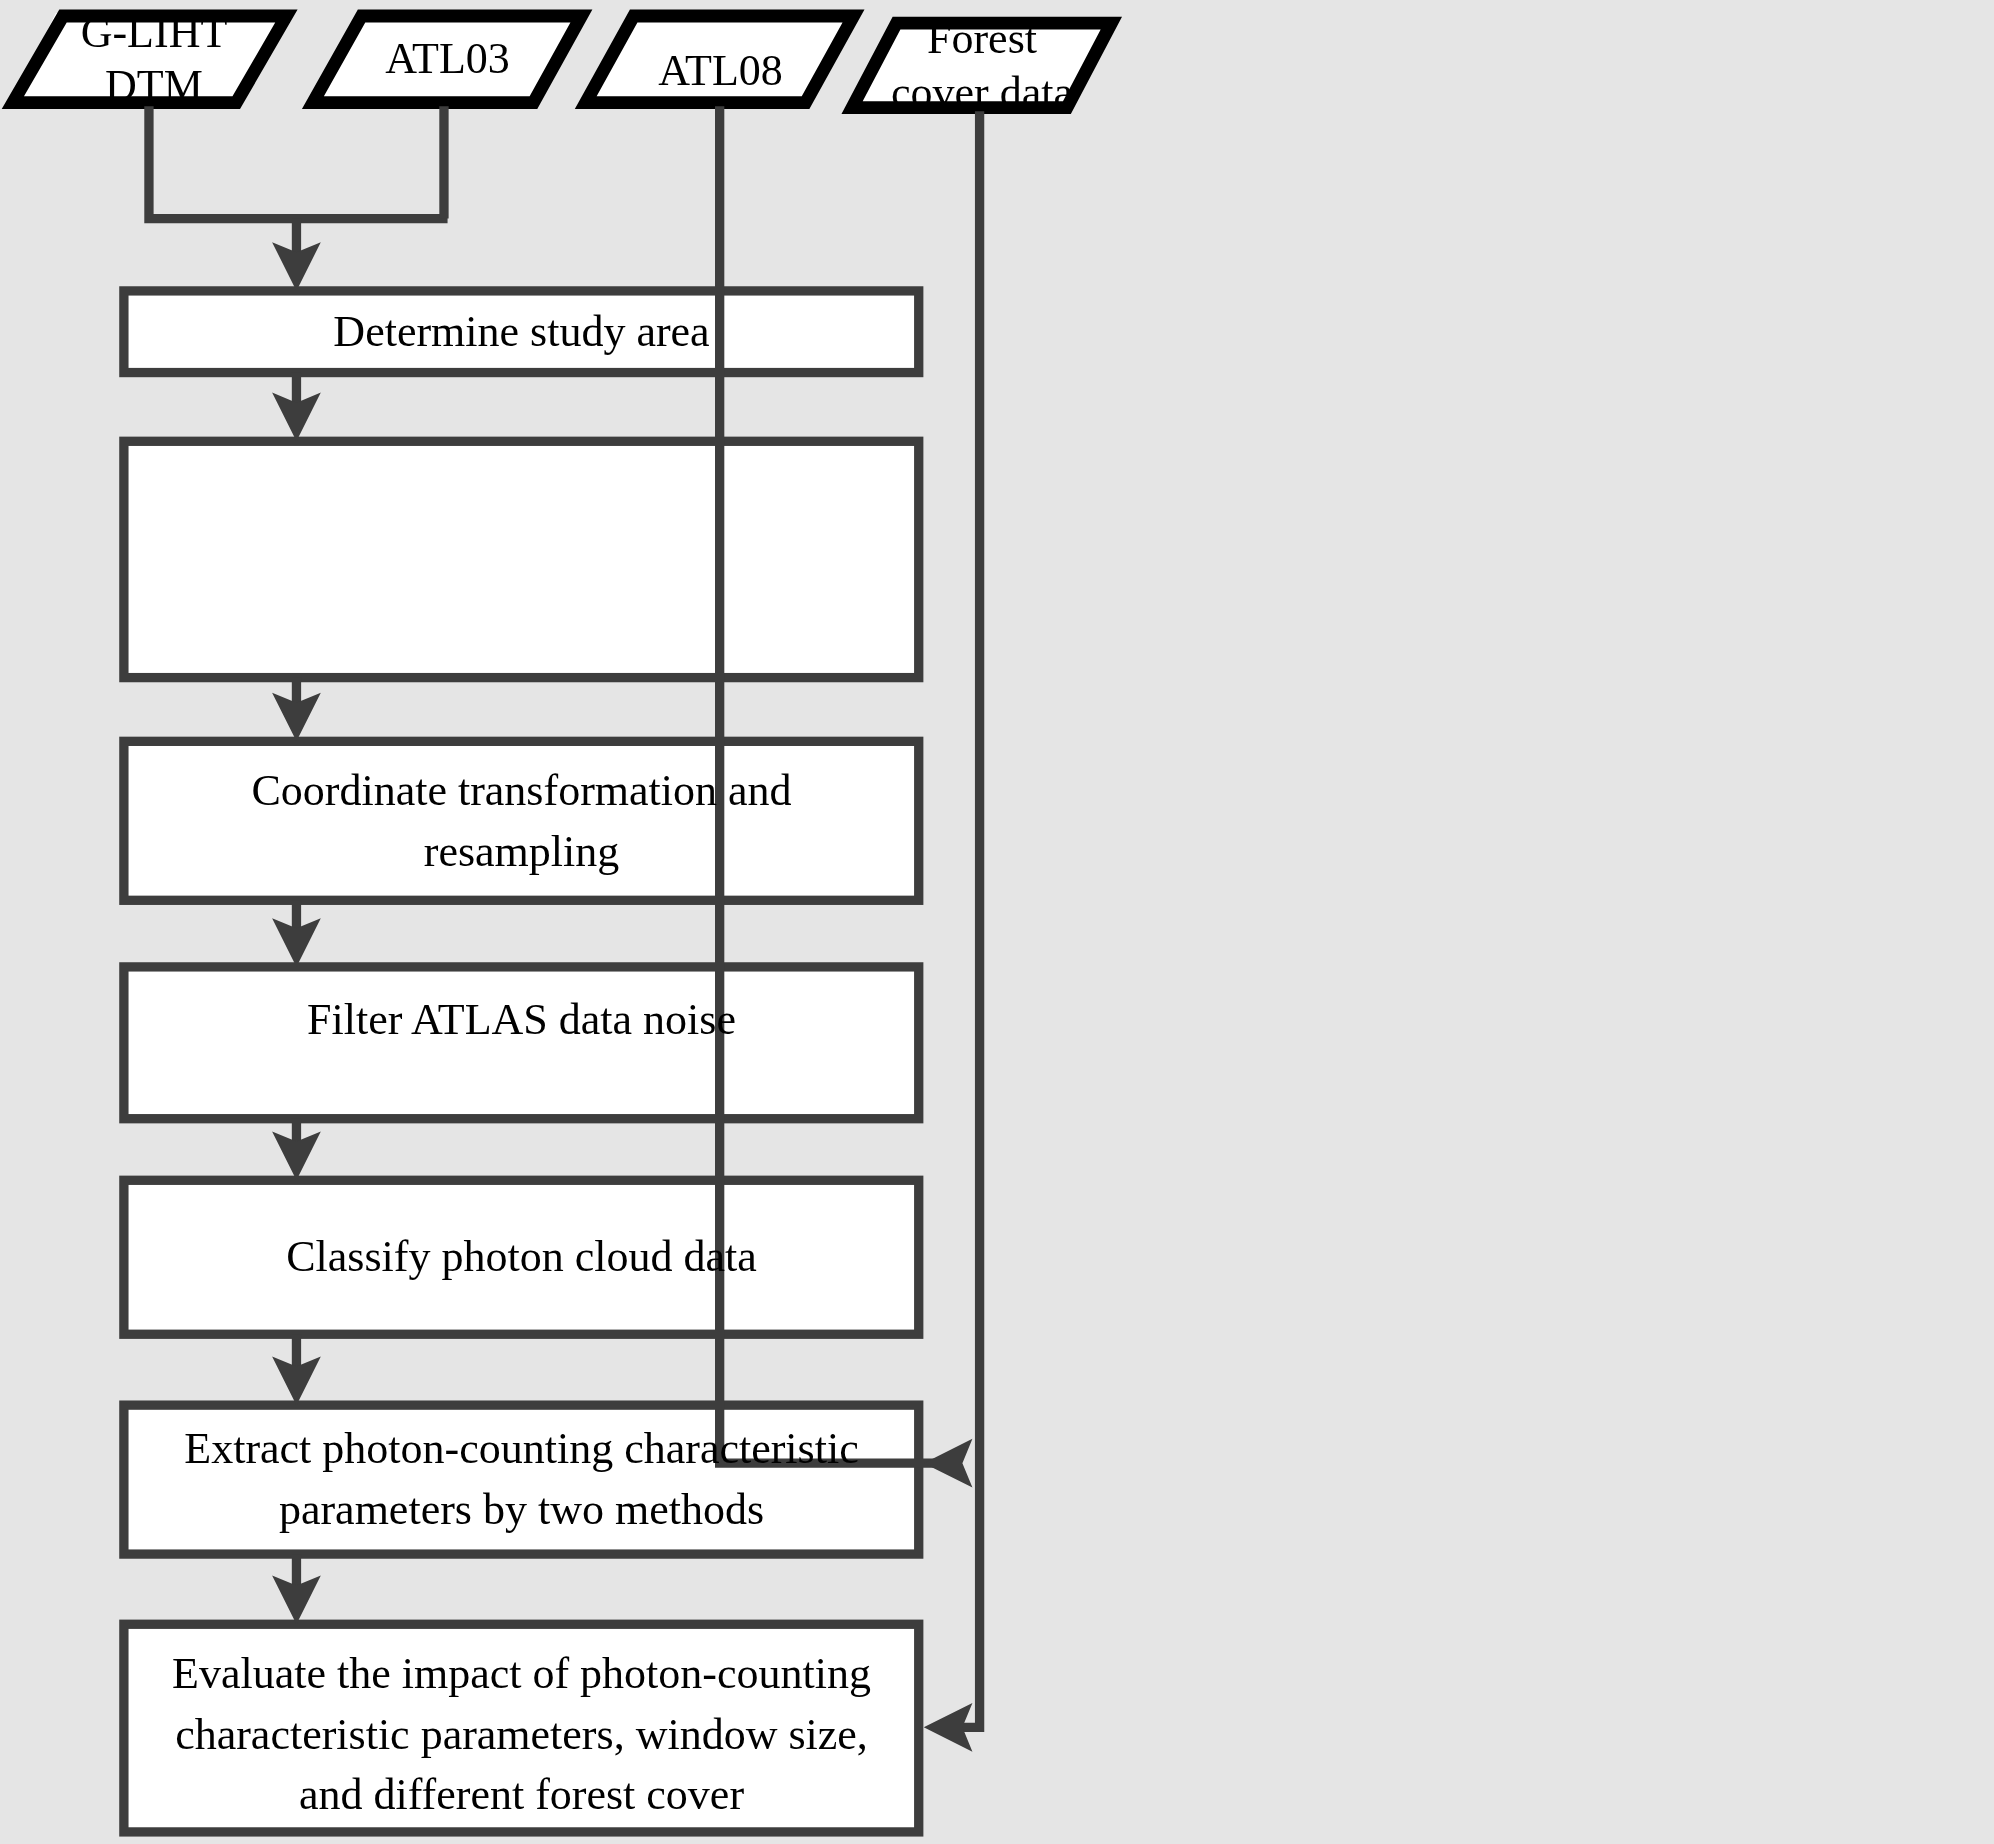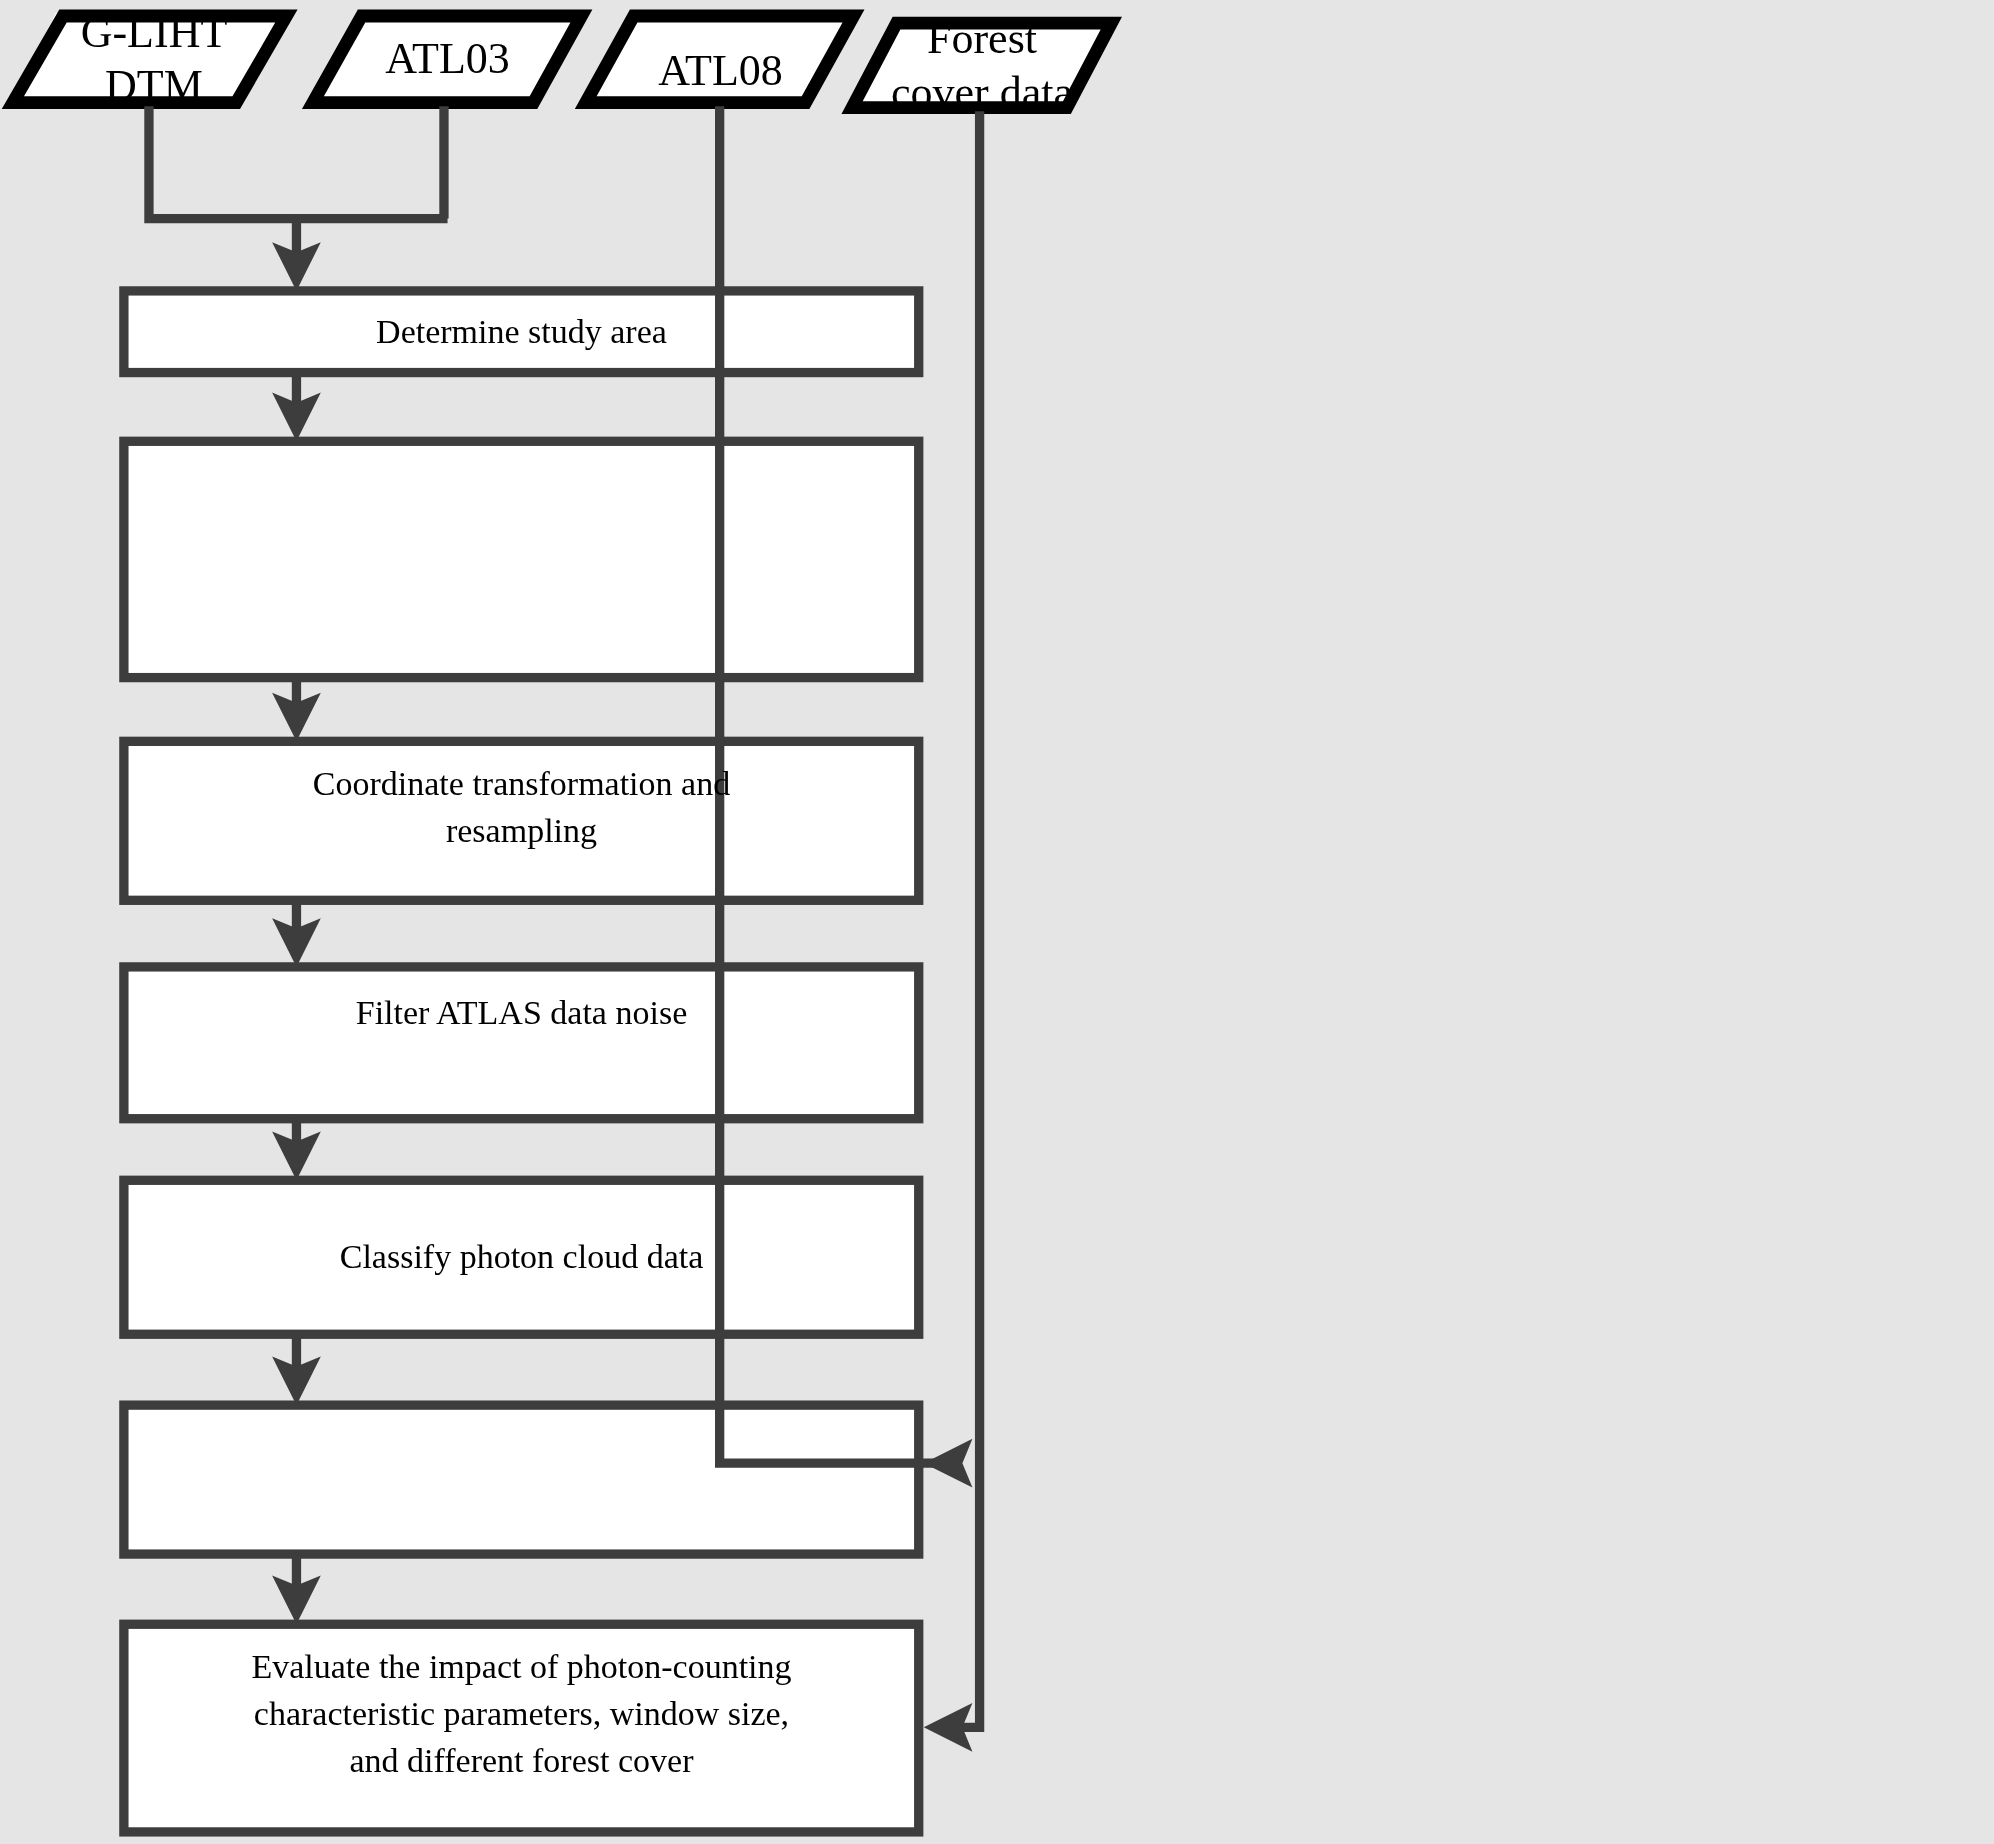--- a/index.html
+++ b/index.html
@@ -34,21 +34,21 @@
     color: #000000;
     font-family: "Liberation Serif", "DejaVu Serif", serif;
     white-space: pre-line;
     pointer-events: none;
   }
   .io-label {
     font-size: 44px;
     line-height: 1.22;
   }
   .proc-label {
-    font-size: 34px;
+    font-size: 44px;
     line-height: 1.38;
   }
 </style>
 </head>
 <body>
 
 <div id="canvas">
 
   <svg id="flow-svg" viewBox="0 0 2786 2576">
     <defs>
@@ -162,19 +162,21 @@
   <div class="node-label proc-label" style="left:124px; top:291px; width:795px; height:82px;">Determine study area</div>
 
 
   <div class="node-label proc-label" style="left:124px; top:741px; width:795px; height:143px; align-items:flex-start; padding-top:20px; box-sizing:border-box;">Coordinate transformation and
 resampling</div>
 
   <div class="node-label proc-label" style="left:124px; top:1180px; width:795px; height:154px;">Classify photon cloud data</div>
 
   <div class="node-label proc-label" style="left:124px; top:967px; width:795px; height:136px; align-items:flex-start; padding-top:23px; box-sizing:border-box;">Filter ATLAS data noise</div>
 
+  <div class="node-label proc-label" style="left:124px; top:1405px; width:795px; height:149px;">Extract photon-counting characteristic
+parameters by two methods</div>
 
   <div class="node-label proc-label" style="left:124px; top:1624px; width:795px; height:188px; align-items:flex-start; padding-top:20px; box-sizing:border-box;">Evaluate the impact of photon-counting
 characteristic parameters, window size,
 and different forest cover</div>
 
 </div>
 
 
 </body></html>

